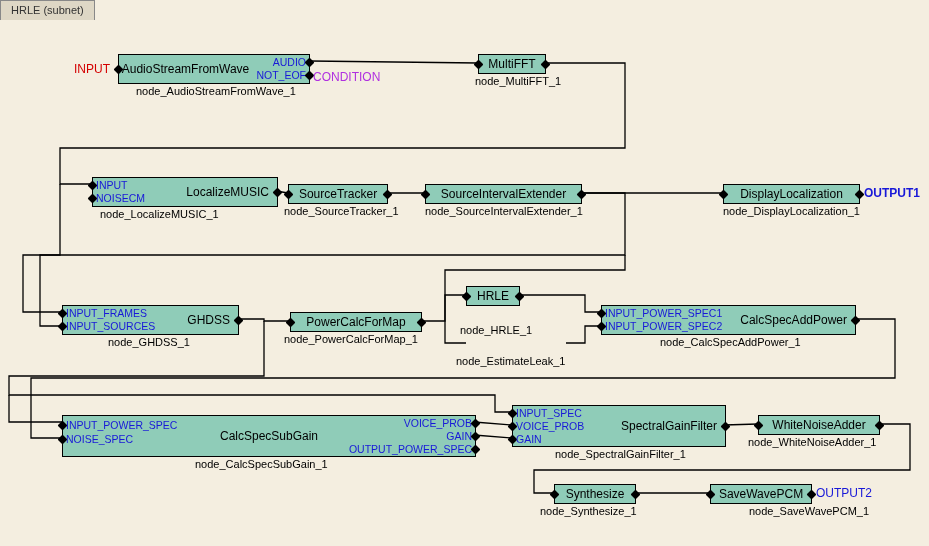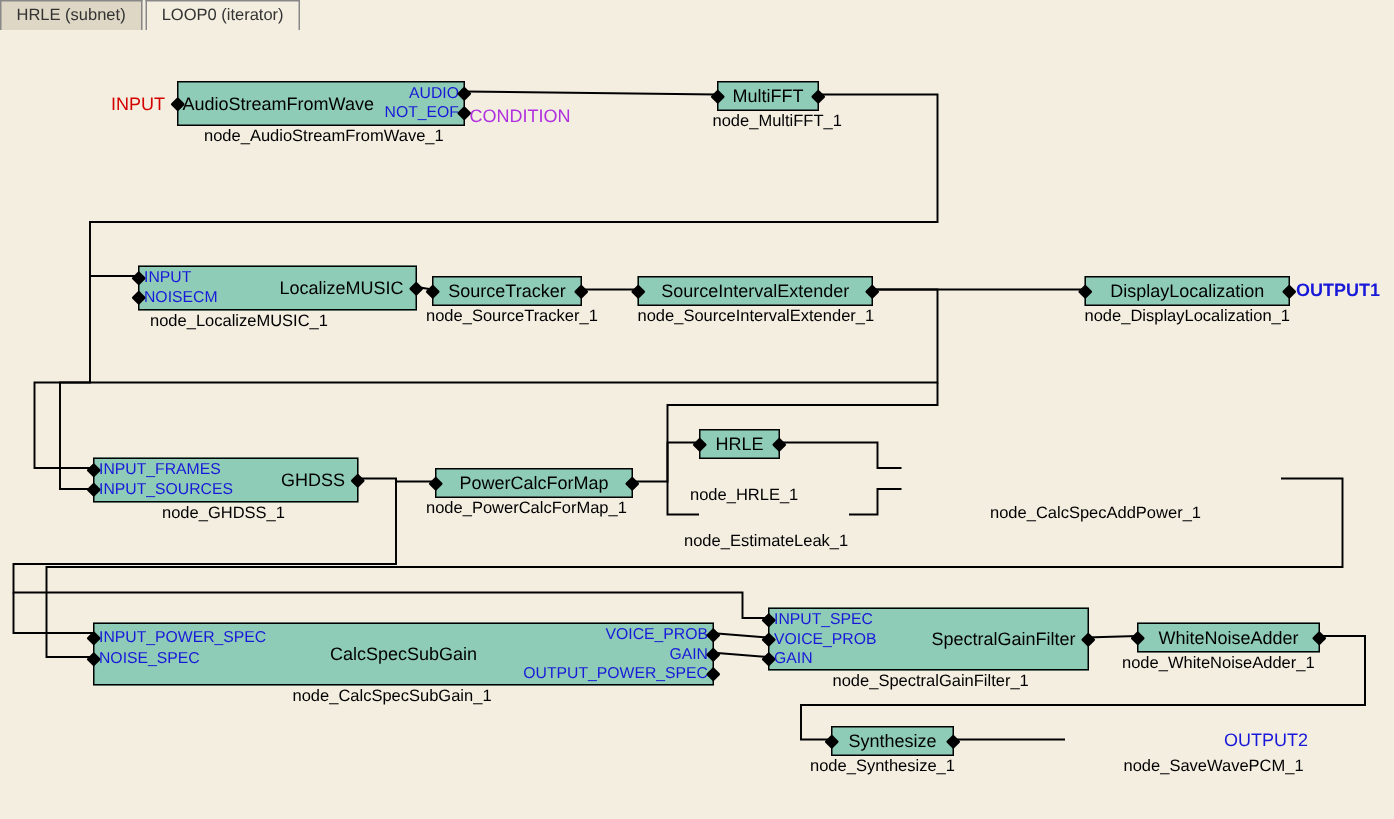--- a/index.html
+++ b/index.html
@@ -22,21 +22,20 @@
 .tag.out{color:#1818d8;}
 svg{position:absolute;top:0;left:0;pointer-events:none;}
 svg path,svg line{stroke:#000;stroke-width:1.3;fill:none;}
 </style>
 </head>
 <body>
 <div id="canvas">
 
 <div class="tabs">
   <div class="tab">HRLE (subnet)</div>
-  <div class="tab active">LOOP0 (iterator)</div>
 </div>
 
 <div class="tag input" style="top:62px;left:74px;">INPUT</div>
 
 <div class="node" style="top:54px;left:118px;width:190px;height:28px;">
   <span class="pin l" style="top:11px;"></span>
   <span class="title" style="left:35%;">AudioStreamFromWave</span>
   <span class="port-out" style="top:1px;">AUDIO</span>
   <span class="port-out" style="top:14px;">NOT_EOF</span>
   <span class="pin r" style="top:4px;"></span>
@@ -104,20 +103,28 @@
 
 <div class="node" style="top:286px;left:466px;width:52px;height:18px;">
   <span class="pin l" style="top:6px;"></span>
   <span class="title">HRLE</span>
   <span class="pin r" style="top:6px;"></span>
 </div>
 <div class="inst" style="top:324px;left:460px;">node_HRLE_1</div>
 
 <div class="inst" style="top:355px;left:456px;">node_EstimateLeak_1</div>
 
+<div class="node" style="top:305px;left:601px;width:253px;height:28px;">
+  <span class="pin l" style="top:4px;"></span>
+      <span class="pin l" style="top:17px;"></span>
+  <span class="port-in" style="top:1px;">INPUT_POWER_SPEC1</span>
+  <span class="port-in" style="top:14px;">INPUT_POWER_SPEC2</span>
+  <span class="title right">CalcSpecAddPower</span>
+  <span class="pin r" style="top:11px;"></span>
+</div>
 <div class="inst" style="top:336px;left:660px;">node_CalcSpecAddPower_1</div>
 
 <div class="node" style="top:415px;left:62px;width:412px;height:40px;">
   <span class="pin l" style="top:6px;"></span>
       <span class="pin l" style="top:20px;"></span>
   <span class="port-in" style="top:3px;">INPUT_POWER_SPEC</span>
   <span class="port-in" style="top:17px;">NOISE_SPEC</span>
   <span class="title" style="left:50%;">CalcSpecSubGain</span>
   <span class="port-out" style="top:1px;">VOICE_PROB</span>
   <span class="port-out" style="top:14px;">GAIN</span>
@@ -147,20 +154,25 @@
 </div>
 <div class="inst" style="top:436px;left:748px;">node_WhiteNoiseAdder_1</div>
 
 <div class="node" style="top:484px;left:554px;width:80px;height:18px;">
   <span class="pin l" style="top:6px;"></span>
   <span class="title">Synthesize</span>
   <span class="pin r" style="top:6px;"></span>
 </div>
 <div class="inst" style="top:505px;left:540px;">node_Synthesize_1</div>
 
+<div class="node" style="top:484px;left:710px;width:100px;height:18px;">
+  <span class="pin l" style="top:6px;"></span>
+  <span class="title">SaveWavePCM</span>
+  <span class="pin r" style="top:6px;"></span>
+</div>
 <div class="inst" style="top:505px;left:705px;margin-left:44px;">node_SaveWavePCM_1</div>
 <div class="tag out" style="top:486px;left:816px;">OUTPUT2</div>
 
 <svg width="929" height="546">
 
   <line x1="310" y1="61" x2="478" y2="63"></line>
 
   <path d="M544 63 L625 63 L625 148 L60 148 L60 184 L92 184"></path>
   <path d="M60 184 L60 255 L23 255 L23 312 L62 312"></path>
 

